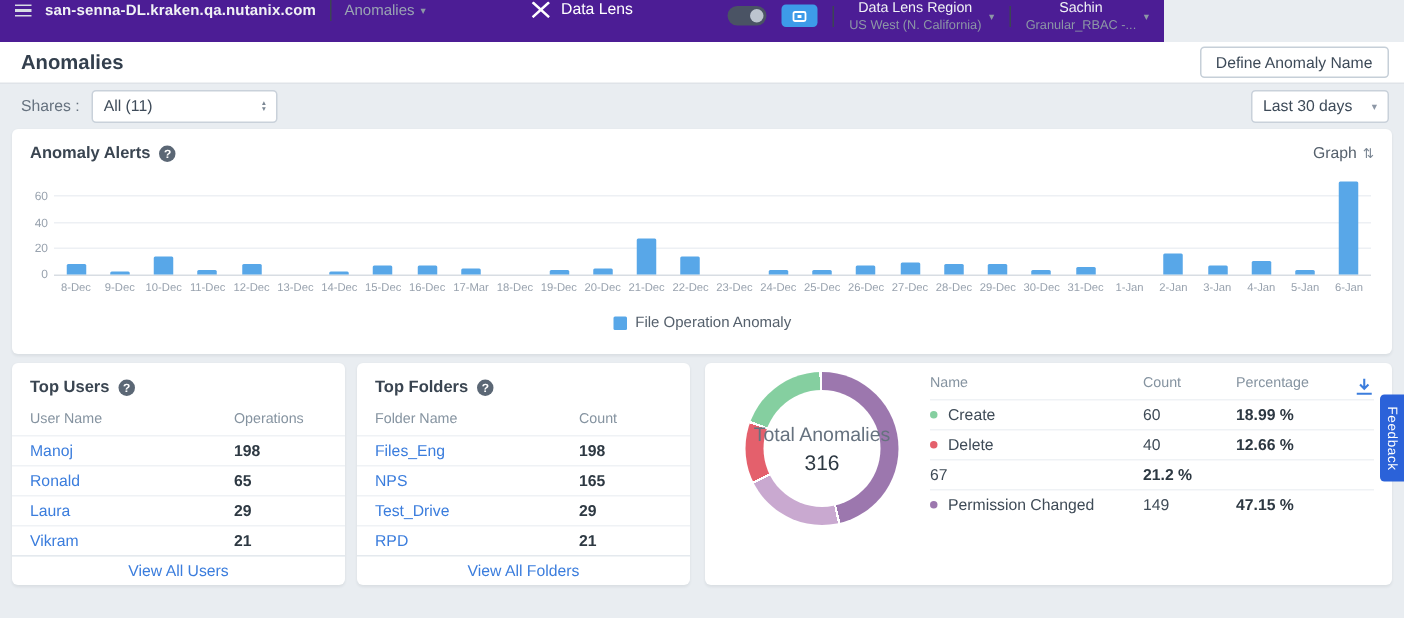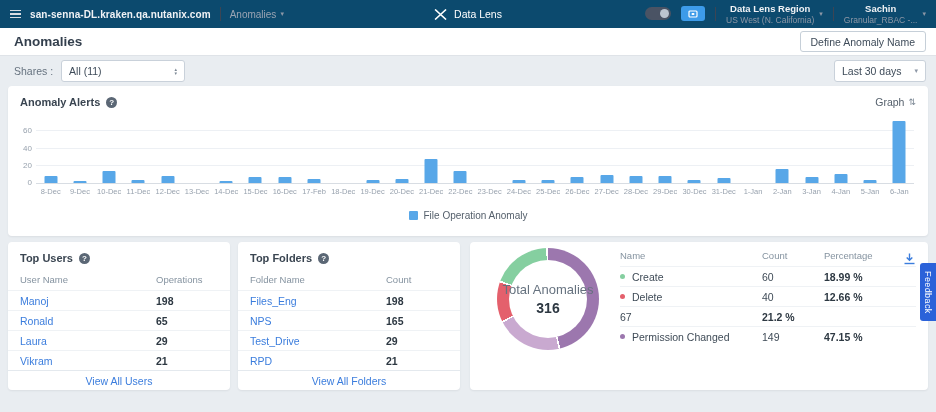--- a/index.html
+++ b/index.html
@@ -1,35 +1,35 @@
 <!DOCTYPE html>
 <html><head>
 <meta charset="utf-8">
 <style>
   * { margin:0; padding:0; box-sizing:border-box; }
   body { font-family:"Liberation Sans", sans-serif; background:#DADFE5; }
   .app { position:relative; width:936px; height:412px; background:#E9EDF1; overflow:hidden; }
 
   
-  .topbar { position:absolute; top:0; left:0; width:936px; height:28px; background:#0c4a6e; display:flex; align-items:center; justify-content:space-between; color:#E8EBEF; font-size:10px; }
+  .topbar { position:absolute; top:0; left:0; width:776px; height:28px; background:#4c1d95; display:flex; align-items:flex-start; justify-content:space-between; color:#E8EBEF; font-size:10px; }
   .tb-left { display:flex; align-items:center; gap:9px; padding-left:10px; }
   .hamburger { display:flex; flex-direction:column; gap:2px; cursor:pointer; }
   .hamburger i { display:block; width:11px; height:1.5px; background:#D7DCE3; }
   .host { color:#F0F2F5; font-weight:bold; letter-spacing:.1px; }
   .tb-divider { width:1px; height:14px; background:#3C4554; }
   .nav-item { color:#9AA4B3; display:flex; align-items:center; gap:4px; cursor:pointer; }
   .chev { font-size:7px; color:#8D97A6; }
   .tb-center { position:absolute; left:50%; transform:translateX(-50%); display:flex; align-items:center; gap:7px; font-size:10.5px; color:#FFFFFF; }
   .tb-right { display:flex; align-items:center; gap:10px; padding-right:10px; }
   .toggle { position:relative; width:26px; height:13px; border-radius:7px; background:#4A5364; cursor:pointer; }
   .toggle::after { content:""; position:absolute; right:2px; top:2px; width:9px; height:9px; border-radius:50%; background:#BCC4CF; }
   .sq-btn { width:24px; height:15px; border-radius:3px; background:#3D9BE9; display:flex; align-items:center; justify-content:center; cursor:pointer; }
   .two-line { display:flex; align-items:center; gap:5px; cursor:pointer; }
   .two-line .txt { display:flex; flex-direction:column; align-items:center; line-height:1.2; }
-  .tl-top { font-size:9.5px; font-weight:bold; color:#F0F2F5; }
+  .tl-top { font-size:9.5px; font-weight:normal; color:#F0F2F5; }
   .tl-bot { font-size:8.5px; color:#8D97A6; }
 
   
   .pageheader { position:absolute; top:28px; left:0; width:936px; height:28px; background:#FFFFFF; border-bottom:1px solid #DFE3E8; display:flex; align-items:center; justify-content:space-between; padding:0 10px 0 14px; }
   .pageheader h1 { font-size:13.5px; font-weight:bold; color:#333F4D; }
   .btn { background:#FFFFFF; border:1px solid #C6CFD8; border-radius:3px; height:21px; padding:0 10px; font-size:10.5px; color:#3E4B59; font-family:"Liberation Sans", sans-serif; cursor:pointer; }
 
   
   .filters { position:absolute; top:56px; left:0; width:936px; height:30px; display:flex; align-items:center; padding:0 10px 0 14px; }
   .flabel { font-size:10.5px; color:#66727F; margin-right:8px; }
@@ -75,21 +75,21 @@
 
   
   .card.types { left:470px; top:242px; width:458px; height:148px; }
   .dl-icon { position:absolute; top:9px; right:12px; cursor:pointer; }
   .types-body { display:flex; padding:2px 12px 0 12px; }
   .donut-zone { width:132px; display:flex; align-items:center; justify-content:center; padding-top:4px; }
   .donut { position:relative; width:102px; height:102px; border-radius:50%; }
   .donut::after { content:""; position:absolute; inset:12px; border-radius:50%; background:#FFFFFF; }
   .donut-center { position:absolute; inset:0; display:flex; flex-direction:column; align-items:center; justify-content:center; z-index:2; gap:3px; }
   .donut-center .lab { font-size:13px; color:#66727F; }
-  .donut-center .tot { font-size:14px; font-weight:bold; color:#2D3842; }
+  .donut-center .tot { font-size:14px; font-weight:normal; color:#2D3842; }
   .types-table { flex:1; margin-left:6px; }
   .thead3 { display:grid; grid-template-columns:1fr 62px 92px; height:22px; align-items:center; font-size:9.5px; color:#8593A0; }
   .trow3 { display:grid; grid-template-columns:1fr 62px 92px; height:20px; align-items:center; border-top:1px solid #EFF2F5; }
   .t3-name { display:flex; align-items:center; gap:7px; font-size:10.5px; color:#3F4B57; }
   .dot { width:5px; height:5px; border-radius:50%; flex:0 0 auto; }
   .t3-count { font-size:10.5px; color:#3F4B57; }
   .t3-pct { font-size:10.5px; font-weight:bold; color:#2D3842; }
 
   
   .feedback-tab { position:absolute; right:0; top:263px; width:16px; height:58px; background:#2B62D9; border-radius:3px 0 0 3px; color:#FFFFFF; font-size:9px; writing-mode:vertical-rl; display:flex; align-items:center; justify-content:center; letter-spacing:.4px; cursor:pointer; }
@@ -272,21 +272,21 @@
       <div class="xlabels">
           <div>8-Dec</div>
           <div>9-Dec</div>
           <div>10-Dec</div>
           <div>11-Dec</div>
           <div>12-Dec</div>
           <div>13-Dec</div>
           <div>14-Dec</div>
           <div>15-Dec</div>
           <div>16-Dec</div>
-          <div>17-Feb</div>
+          <div>17-Mar</div>
           <div>18-Dec</div>
           <div>19-Dec</div>
           <div>20-Dec</div>
           <div>21-Dec</div>
           <div>22-Dec</div>
           <div>23-Dec</div>
           <div>24-Dec</div>
           <div>25-Dec</div>
           <div>26-Dec</div>
           <div>27-Dec</div>

